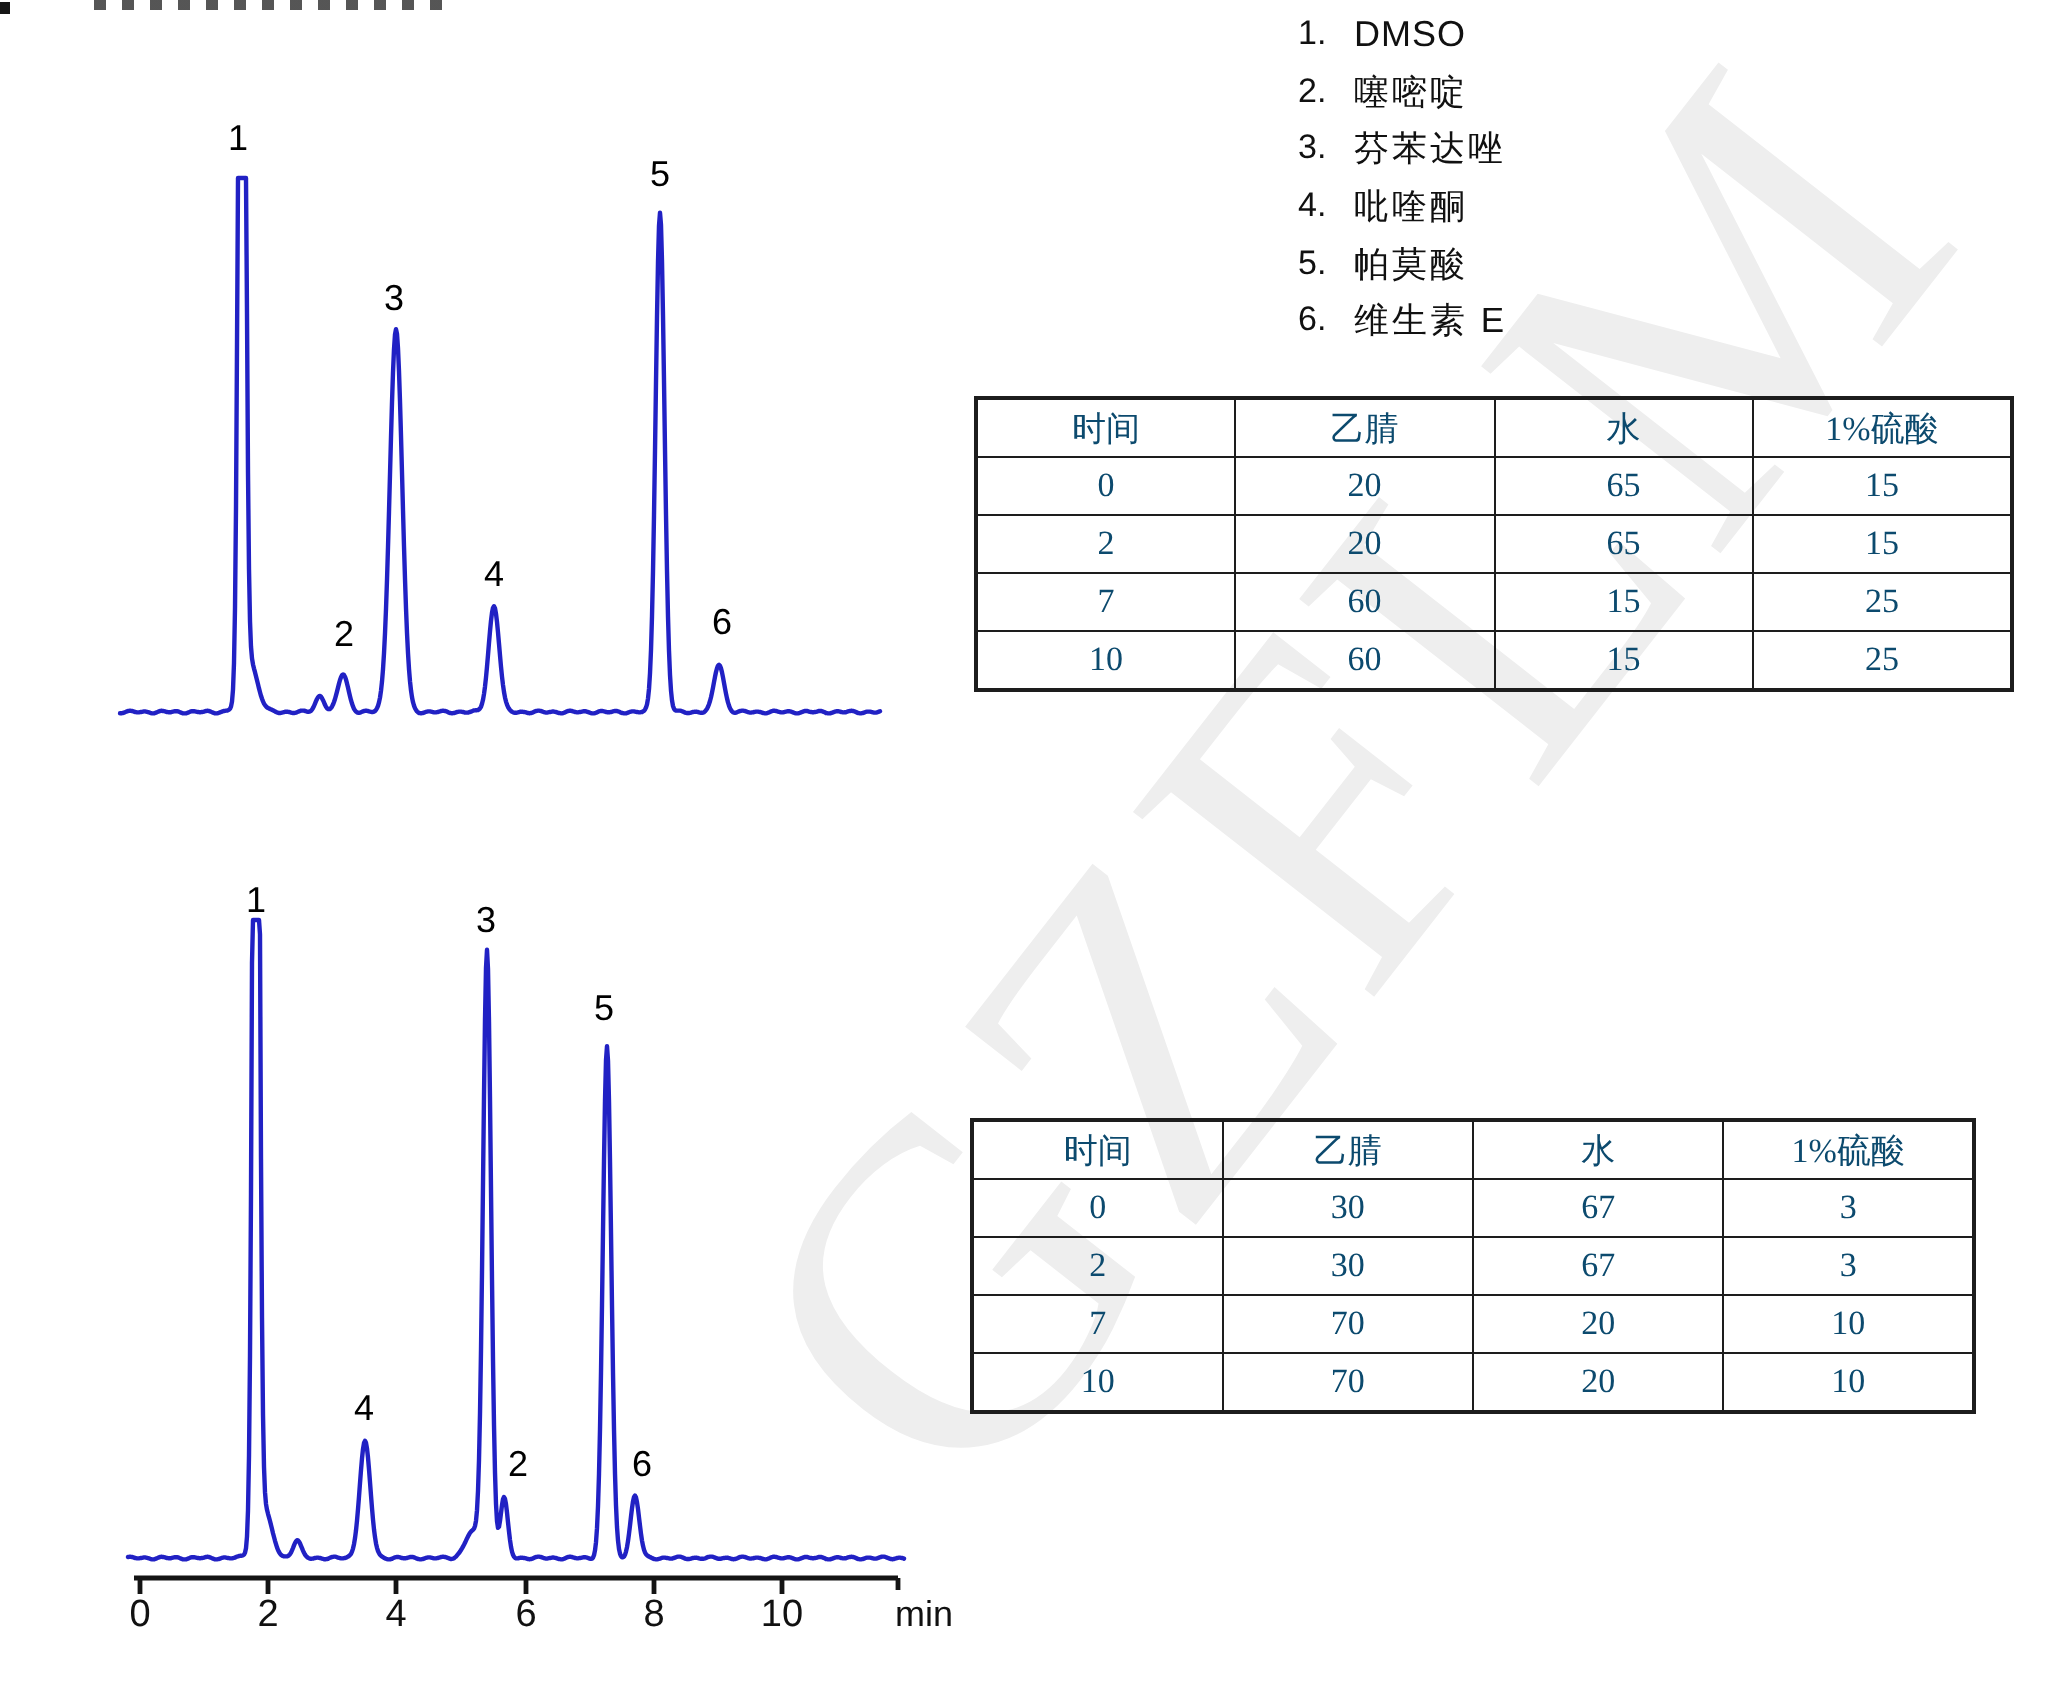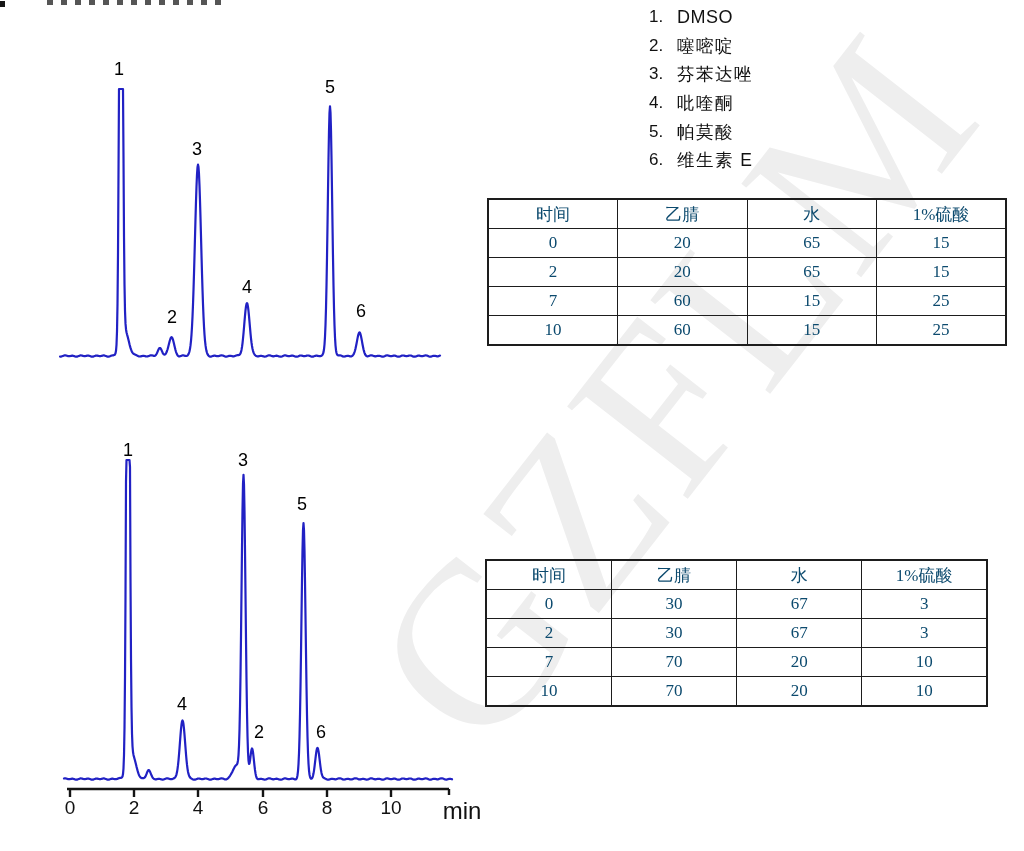--- a/index.html
+++ b/index.html
@@ -22,21 +22,21 @@
        border:2px solid #1d1d1d;background:transparent;}
   table.gradient-table.t1{left:487px;top:198px;width:520px;height:145px;}
   table.gradient-table.t2{left:485px;top:559px;width:503px;height:145px;}
   .gradient-table th,.gradient-table td{border:1px solid #1d1d1d;font-weight:normal;
        text-align:center;vertical-align:middle;padding:0;height:28px;}
   .peak-label{position:absolute;width:26px;margin-left:-13px;text-align:center;
               font-size:18px;color:#000;z-index:2;}
   .tick-label{position:absolute;width:34px;margin-left:-17px;text-align:center;
               font-size:19px;color:#111;z-index:2;}
   .unit-label{position:absolute;width:48px;margin-left:-24px;text-align:center;
-              font-size:24px;color:#111;z-index:2;}
+              font-size:18px;color:#111;z-index:2;}
 </style>
 </head>
 <body>
 
 <div id="canvas">
   <div class="corner-nib"></div>
   <div class="top-fragment"></div>
   <div class="watermark">GZFLM</div>
   <svg id="trace-svg" width="1024" height="851">
       <path d="M60.0 356.6L60.5 356.6L61.0 356.6L61.5 356.5L62.0 356.3L62.5 356.1L63.0 355.9L63.5 355.7L64.0 355.5L64.5 355.4L65.0 355.3L65.5 355.4L66.0 355.5L66.5 355.6L67.0 355.8L67.5 356.0L68.0 356.1L68.5 356.2L69.0 356.2L69.5 356.2L70.0 356.1L70.5 356.0L71.0 355.9L71.5 355.8L72.0 355.7L72.5 355.7L73.0 355.8L73.5 355.9L74.0 356.1L74.5 356.2L75.0 356.4L75.5 356.6L76.0 356.7L76.5 356.7L77.0 356.7L77.5 356.5L78.0 356.3L78.5 356.1L79.0 355.9L79.5 355.7L80.0 355.5L80.5 355.4L81.0 355.4L81.5 355.5L82.0 355.6L82.5 355.7L83.0 355.9L83.5 356.0L84.0 356.1L84.5 356.2L85.0 356.1L85.5 356.1L86.0 355.9L86.5 355.8L87.0 355.7L87.5 355.6L88.0 355.6L88.5 355.6L89.0 355.7L89.5 355.9L90.0 356.1L90.5 356.3L91.0 356.5L91.5 356.7L92.0 356.7L92.5 356.7L93.0 356.7L93.5 356.5L94.0 356.3L94.5 356.1L95.0 355.9L95.5 355.7L96.0 355.6L96.5 355.6L97.0 355.6L97.5 355.7L98.0 355.8L98.5 355.9L99.0 356.0L99.5 356.1L100.0 356.2L100.5 356.1L101.0 356.0L101.5 355.9L102.0 355.8L102.5 355.6L103.0 355.5L103.5 355.4L104.0 355.4L104.5 355.5L105.0 355.7L105.5 355.9L106.0 356.1L106.5 356.3L107.0 356.5L107.5 356.7L108.0 356.7L108.5 356.7L109.0 356.6L109.5 356.4L110.0 356.2L110.5 356.0L111.0 355.8L111.5 355.6L112.0 355.5L112.5 355.4L113.0 355.3L113.5 355.3L114.0 355.1L114.5 354.9L115.0 354.4L115.5 353.3L116.0 350.8L116.5 344.8L117.0 331.5L117.5 304.2L118.0 254.0L118.5 172.5L119.0 89.0L119.5 89.0L120.0 89.0L120.5 89.0L121.0 89.0L121.5 89.0L122.0 89.0L122.5 89.0L123.0 89.0L123.5 156.9L124.0 236.1L124.5 284.6L125.0 310.7L125.5 323.4L126.0 329.2L126.5 332.2L127.0 334.3L127.5 336.1L128.0 338.1L128.5 340.1L129.0 342.1L129.5 344.2L130.0 346.1L130.5 347.9L131.0 349.4L131.5 350.7L132.0 351.8L132.5 352.6L133.0 353.2L133.5 353.7L134.0 354.0L134.5 354.2L135.0 354.5L135.5 354.7L136.0 354.9L136.5 355.2L137.0 355.4L137.5 355.7L138.0 356.0L138.5 356.2L139.0 356.4L139.5 356.5L140.0 356.5L140.5 356.4L141.0 356.3L141.5 356.2L142.0 356.1L142.5 355.9L143.0 355.9L143.5 355.9L144.0 355.9L144.5 356.0L145.0 356.1L145.5 356.3L146.0 356.4L146.5 356.5L147.0 356.5L147.5 356.4L148.0 356.3L148.5 356.1L149.0 355.9L149.5 355.7L150.0 355.5L150.5 355.3L151.0 355.3L151.5 355.3L152.0 355.3L152.5 355.5L153.0 355.6L153.5 355.8L154.0 355.9L154.5 355.9L155.0 355.7L155.5 355.4L156.0 354.8L156.5 354.0L157.0 353.0L157.5 351.8L158.0 350.6L158.5 349.5L159.0 348.6L159.5 348.1L160.0 348.0L160.5 348.3L161.0 349.1L161.5 350.1L162.0 351.2L162.5 352.4L163.0 353.4L163.5 354.1L164.0 354.5L164.5 354.6L165.0 354.5L165.5 354.0L166.0 353.3L166.5 352.3L167.0 351.0L167.5 349.5L168.0 347.7L168.5 345.8L169.0 343.8L169.5 341.8L170.0 340.0L170.5 338.6L171.0 337.6L171.5 337.2L172.0 337.5L172.5 338.4L173.0 339.8L173.5 341.7L174.0 343.8L174.5 346.0L175.0 348.1L175.5 350.1L176.0 351.8L176.5 353.2L177.0 354.4L177.5 355.2L178.0 355.8L178.5 356.2L179.0 356.4L179.5 356.4L180.0 356.3L180.5 356.1L181.0 355.9L181.5 355.7L182.0 355.5L182.5 355.4L183.0 355.4L183.5 355.4L184.0 355.5L184.5 355.7L185.0 355.8L185.5 355.9L186.0 356.0L186.5 356.0L187.0 355.8L187.5 355.5L188.0 354.9L188.5 354.1L189.0 352.9L189.5 351.2L190.0 348.8L190.5 345.4L191.0 340.8L191.5 334.7L192.0 326.7L192.5 316.7L193.0 304.5L193.5 290.0L194.0 273.6L194.5 255.8L195.0 237.1L195.5 218.6L196.0 201.2L196.5 186.2L197.0 174.6L197.5 167.2L198.0 164.6L198.5 167.0L199.0 174.2L199.5 185.7L200.0 200.6L200.5 217.9L201.0 236.4L201.5 255.1L202.0 273.1L202.5 289.5L203.0 304.1L203.5 316.4L204.0 326.5L204.5 334.5L205.0 340.6L205.5 345.2L206.0 348.6L206.5 351.1L207.0 352.8L207.5 354.1L208.0 355.0L208.5 355.7L209.0 356.1L209.5 356.5L210.0 356.6L210.5 356.7L211.0 356.6L211.5 356.5L212.0 356.3L212.5 356.1L213.0 355.9L213.5 355.8L214.0 355.7L214.5 355.7L215.0 355.7L215.5 355.8L216.0 355.9L216.5 356.1L217.0 356.2L217.5 356.2L218.0 356.2L218.5 356.1L219.0 356.0L219.5 355.8L220.0 355.7L220.5 355.5L221.0 355.4L221.5 355.3L222.0 355.4L222.5 355.5L223.0 355.6L223.5 355.8L224.0 356.1L224.5 356.3L225.0 356.5L225.5 356.6L226.0 356.7L226.5 356.6L227.0 356.5L227.5 356.4L228.0 356.2L228.5 356.0L229.0 355.9L229.5 355.8L230.0 355.8L230.5 355.8L231.0 355.9L231.5 356.0L232.0 356.1L232.5 356.3L233.0 356.3L233.5 356.3L234.0 356.3L234.5 356.1L235.0 356.0L235.5 355.8L236.0 355.6L236.5 355.4L237.0 355.2L237.5 355.2L238.0 355.1L238.5 355.1L239.0 355.0L239.5 354.7L240.0 354.2L240.5 353.4L241.0 351.9L241.5 349.9L242.0 347.0L242.5 343.3L243.0 338.7L243.5 333.4L244.0 327.5L244.5 321.4L245.0 315.6L245.5 310.4L246.0 306.4L246.5 303.9L247.0 303.1L247.5 304.1L248.0 306.9L248.5 311.0L249.0 316.2L249.5 321.9L250.0 327.7L250.5 333.3L251.0 338.3L251.5 342.5L252.0 346.0L252.5 348.7L253.0 350.8L253.5 352.3L254.0 353.5L254.5 354.3L255.0 355.0L255.5 355.5L256.0 355.9L256.5 356.1L257.0 356.3L257.5 356.4L258.0 356.4L258.5 356.3L259.0 356.2L259.5 356.1L260.0 355.9L260.5 355.9L261.0 355.8L261.5 355.9L262.0 356.0L262.5 356.1L263.0 356.2L263.5 356.4L264.0 356.5L264.5 356.6L265.0 356.6L265.5 356.5L266.0 356.4L266.5 356.2L267.0 355.9L267.5 355.7L268.0 355.5L268.5 355.4L269.0 355.3L269.5 355.3L270.0 355.4L270.5 355.5L271.0 355.7L271.5 355.9L272.0 356.1L272.5 356.2L273.0 356.3L273.5 356.3L274.0 356.2L274.5 356.1L275.0 356.0L275.5 355.9L276.0 355.8L276.5 355.7L277.0 355.8L277.5 355.9L278.0 356.0L278.5 356.2L279.0 356.4L279.5 356.5L280.0 356.6L280.5 356.7L281.0 356.7L281.5 356.6L282.0 356.4L282.5 356.2L283.0 355.9L283.5 355.7L284.0 355.5L284.5 355.4L285.0 355.4L285.5 355.4L286.0 355.5L286.5 355.7L287.0 355.8L287.5 356.0L288.0 356.1L288.5 356.2L289.0 356.2L289.5 356.1L290.0 356.0L290.5 355.9L291.0 355.8L291.5 355.7L292.0 355.6L292.5 355.6L293.0 355.7L293.5 355.9L294.0 356.0L294.5 356.2L295.0 356.4L295.5 356.6L296.0 356.7L296.5 356.7L297.0 356.7L297.5 356.6L298.0 356.4L298.5 356.2L299.0 355.9L299.5 355.7L300.0 355.6L300.5 355.5L301.0 355.5L301.5 355.6L302.0 355.7L302.5 355.8L303.0 356.0L303.5 356.1L304.0 356.1L304.5 356.1L305.0 356.1L305.5 356.0L306.0 355.9L306.5 355.7L307.0 355.6L307.5 355.5L308.0 355.5L308.5 355.5L309.0 355.7L309.5 355.8L310.0 356.1L310.5 356.3L311.0 356.5L311.5 356.6L312.0 356.7L312.5 356.7L313.0 356.7L313.5 356.5L314.0 356.3L314.5 356.1L315.0 355.9L315.5 355.8L316.0 355.7L316.5 355.7L317.0 355.7L317.5 355.8L318.0 355.9L318.5 356.0L319.0 356.1L319.5 356.2L320.0 356.2L320.5 356.1L321.0 356.0L321.5 355.7L322.0 355.4L322.5 354.8L323.0 353.8L323.5 352.2L324.0 349.3L324.5 344.5L325.0 336.7L325.5 325.0L326.0 308.2L326.5 285.8L327.0 257.8L327.5 225.5L328.0 191.3L328.5 158.5L329.0 131.1L329.5 112.8L330.0 106.3L330.5 112.5L331.0 130.5L331.5 157.7L332.0 190.4L332.5 224.7L333.0 257.2L333.5 285.4L334.0 308.2L334.5 325.3L335.0 337.4L335.5 345.3L336.0 350.2L336.5 353.0L337.0 354.4L337.5 355.0L338.0 355.3L338.5 355.3L339.0 355.3L339.5 355.3L340.0 355.3L340.5 355.4L341.0 355.6L341.5 355.8L342.0 356.0L342.5 356.3L343.0 356.4L343.5 356.5L344.0 356.6L344.5 356.5L345.0 356.4L345.5 356.3L346.0 356.1L346.5 356.0L347.0 355.9L347.5 355.8L348.0 355.9L348.5 355.9L349.0 356.0L349.5 356.2L350.0 356.3L350.5 356.4L351.0 356.4L351.5 356.3L352.0 356.1L352.5 355.7L353.0 355.1L353.5 354.4L354.0 353.4L354.5 352.1L355.0 350.5L355.5 348.6L356.0 346.3L356.5 343.8L357.0 341.1L357.5 338.4L358.0 336.0L358.5 334.1L359.0 332.8L359.5 332.4L360.0 332.9L360.5 334.2L361.0 336.2L361.5 338.7L362.0 341.4L362.5 344.2L363.0 346.8L363.5 349.2L364.0 351.2L364.5 352.8L365.0 354.1L365.5 355.0L366.0 355.7L366.5 356.1L367.0 356.3L367.5 356.4L368.0 356.3L368.5 356.1L369.0 355.9L369.5 355.7L370.0 355.5L370.5 355.4L371.0 355.3L371.5 355.3L372.0 355.4L372.5 355.5L373.0 355.7L373.5 355.9L374.0 356.1L374.5 356.2L375.0 356.3L375.5 356.3L376.0 356.2L376.5 356.2L377.0 356.0L377.5 355.9L378.0 355.8L378.5 355.8L379.0 355.8L379.5 355.9L380.0 356.0L380.5 356.1L381.0 356.3L381.5 356.5L382.0 356.6L382.5 356.7L383.0 356.7L383.5 356.6L384.0 356.4L384.5 356.2L385.0 356.0L385.5 355.7L386.0 355.6L386.5 355.4L387.0 355.4L387.5 355.4L388.0 355.5L388.5 355.6L389.0 355.8L389.5 355.9L390.0 356.1L390.5 356.2L391.0 356.2L391.5 356.2L392.0 356.1L392.5 355.9L393.0 355.8L393.5 355.7L394.0 355.6L394.5 355.6L395.0 355.7L395.5 355.8L396.0 356.0L396.5 356.2L397.0 356.4L397.5 356.6L398.0 356.7L398.5 356.7L399.0 356.7L399.5 356.6L400.0 356.4L400.5 356.2L401.0 356.0L401.5 355.8L402.0 355.6L402.5 355.5L403.0 355.5L403.5 355.5L404.0 355.6L404.5 355.8L405.0 355.9L405.5 356.0L406.0 356.1L406.5 356.1L407.0 356.1L407.5 356.0L408.0 355.9L408.5 355.8L409.0 355.6L409.5 355.5L410.0 355.5L410.5 355.5L411.0 355.6L411.5 355.8L412.0 356.0L412.5 356.2L413.0 356.5L413.5 356.6L414.0 356.7L414.5 356.7L415.0 356.7L415.5 356.5L416.0 356.4L416.5 356.2L417.0 356.0L417.5 355.8L418.0 355.7L418.5 355.6L419.0 355.6L419.5 355.7L420.0 355.8L420.5 356.0L421.0 356.1L421.5 356.2L422.0 356.2L422.5 356.1L423.0 356.1L423.5 355.9L424.0 355.7L424.5 355.6L425.0 355.5L425.5 355.4L426.0 355.4L426.5 355.5L427.0 355.6L427.5 355.8L428.0 356.0L428.5 356.3L429.0 356.5L429.5 356.6L430.0 356.7L430.5 356.7L431.0 356.6L431.5 356.5L432.0 356.3L432.5 356.1L433.0 355.9L433.5 355.8L434.0 355.8L434.5 355.8L435.0 355.8L435.5 355.9L436.0 356.1L436.5 356.2L437.0 356.3L437.5 356.3L438.0 356.3L438.5 356.2L439.0 356.0L439.5 355.8L440.0 355.6" fill="none" stroke="#2121c4" stroke-width="2.2" stroke-linejoin="round" stroke-linecap="round"></path>

